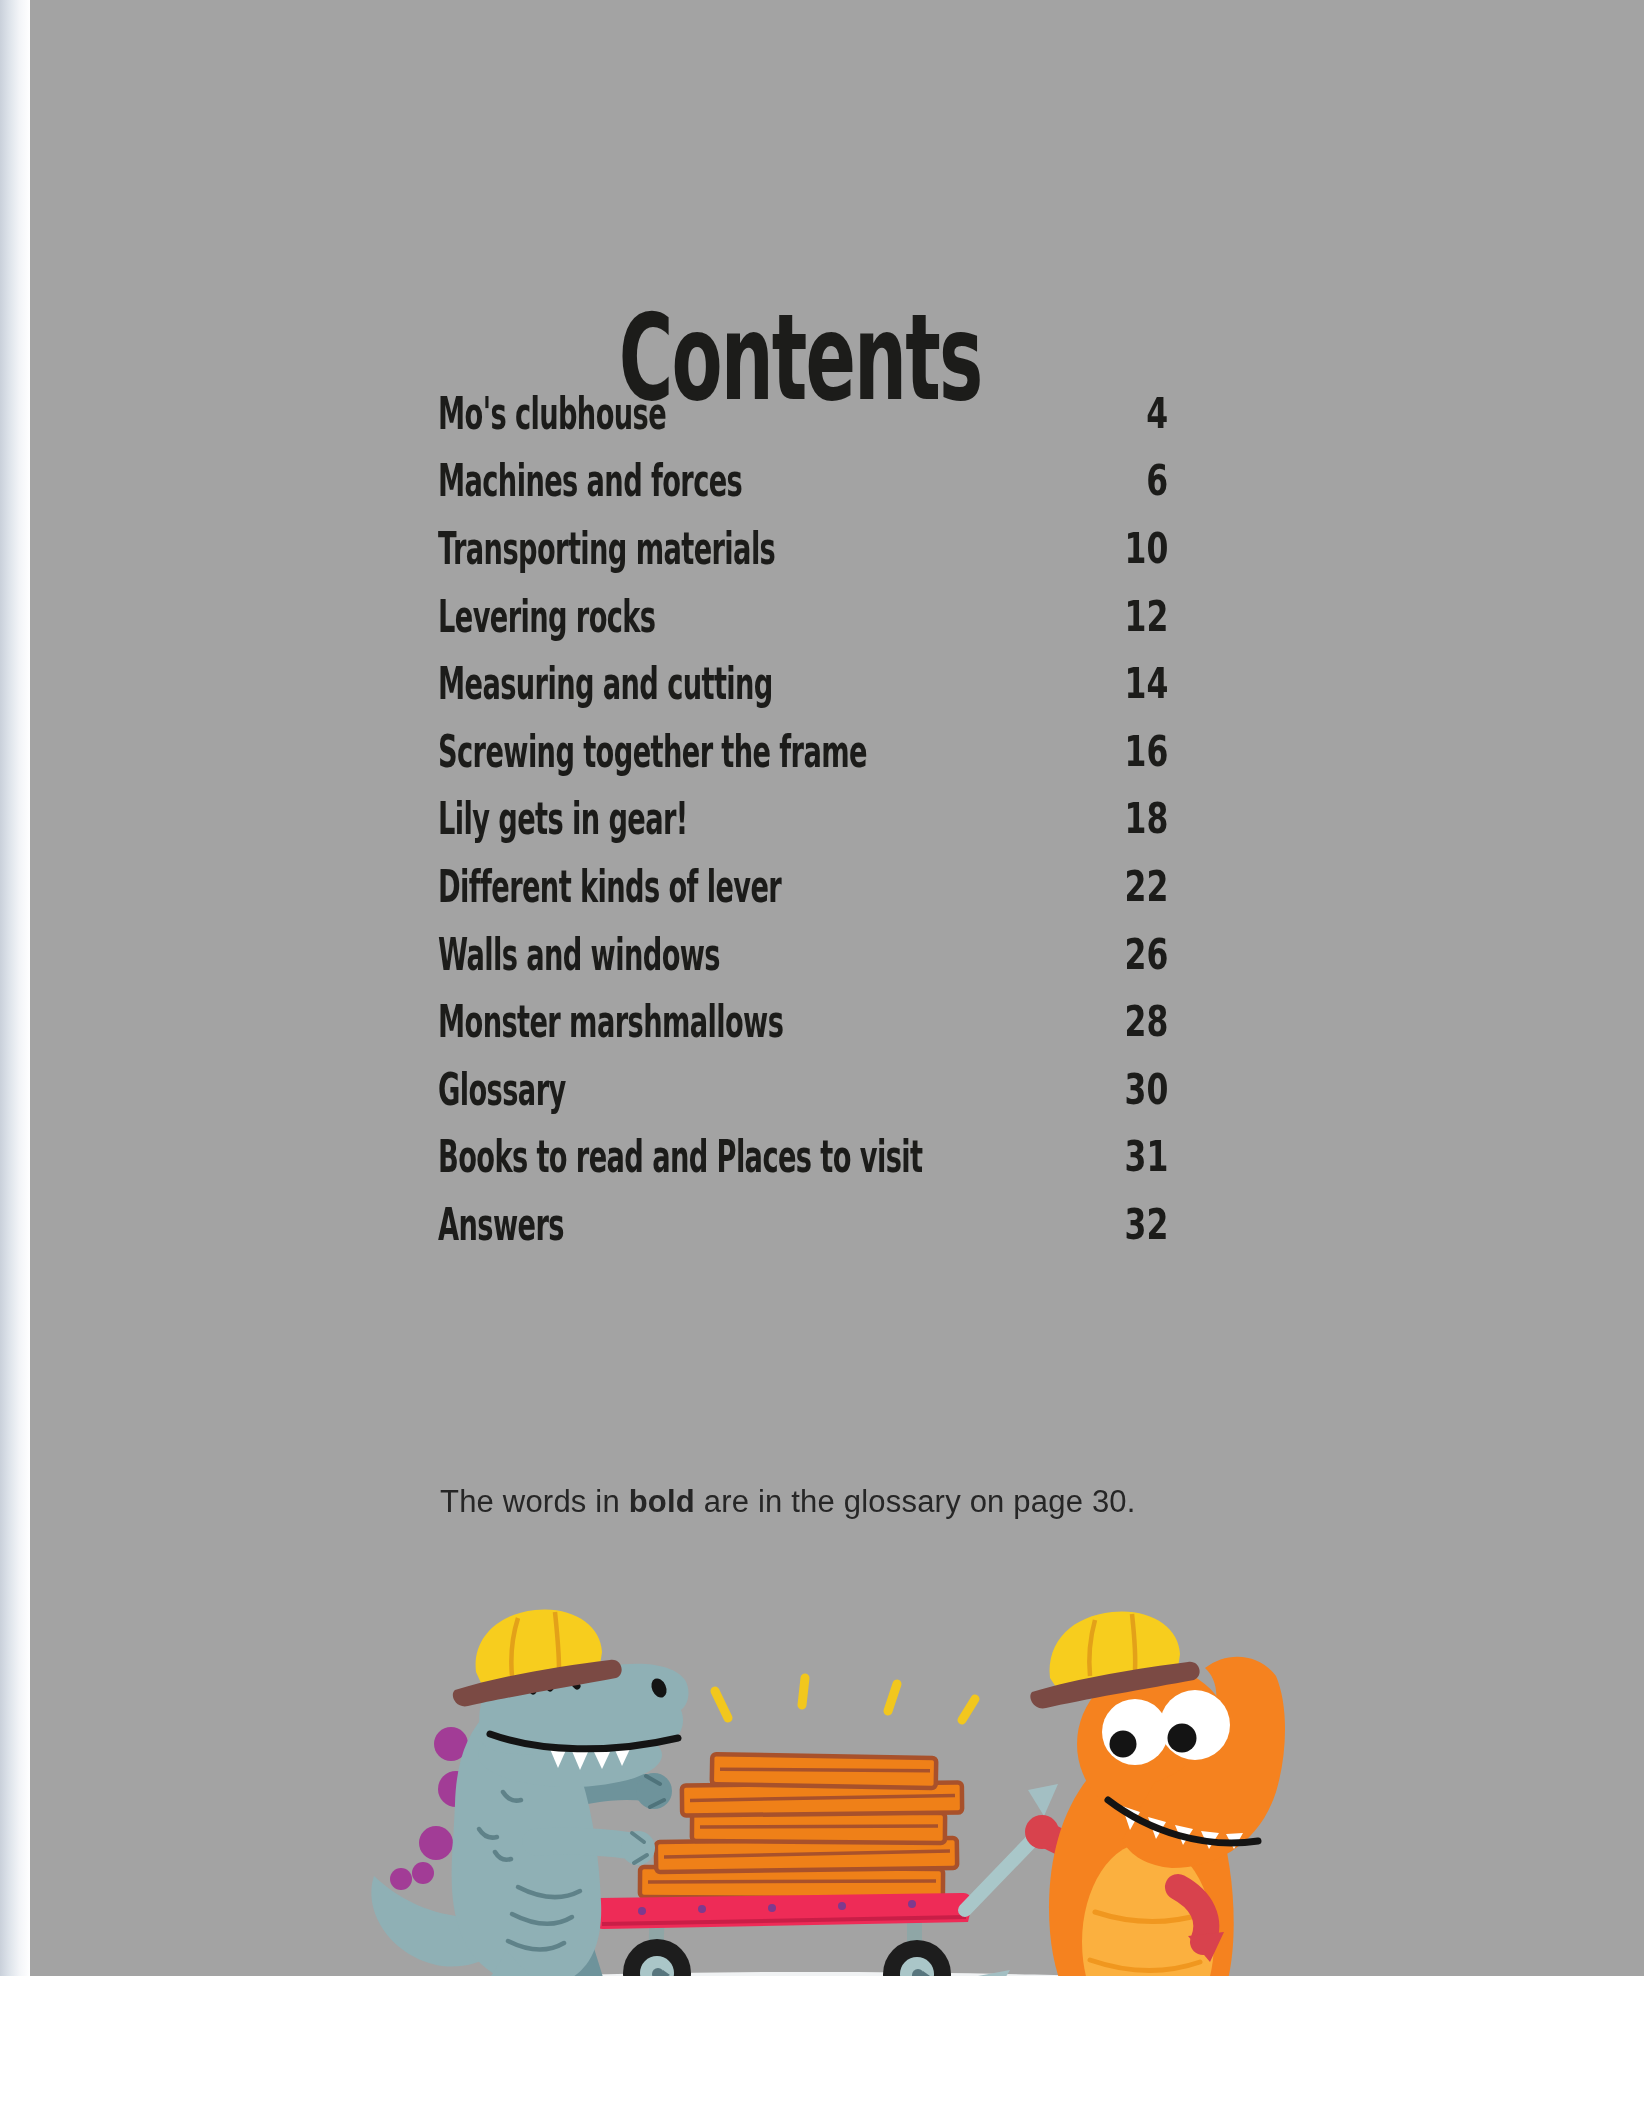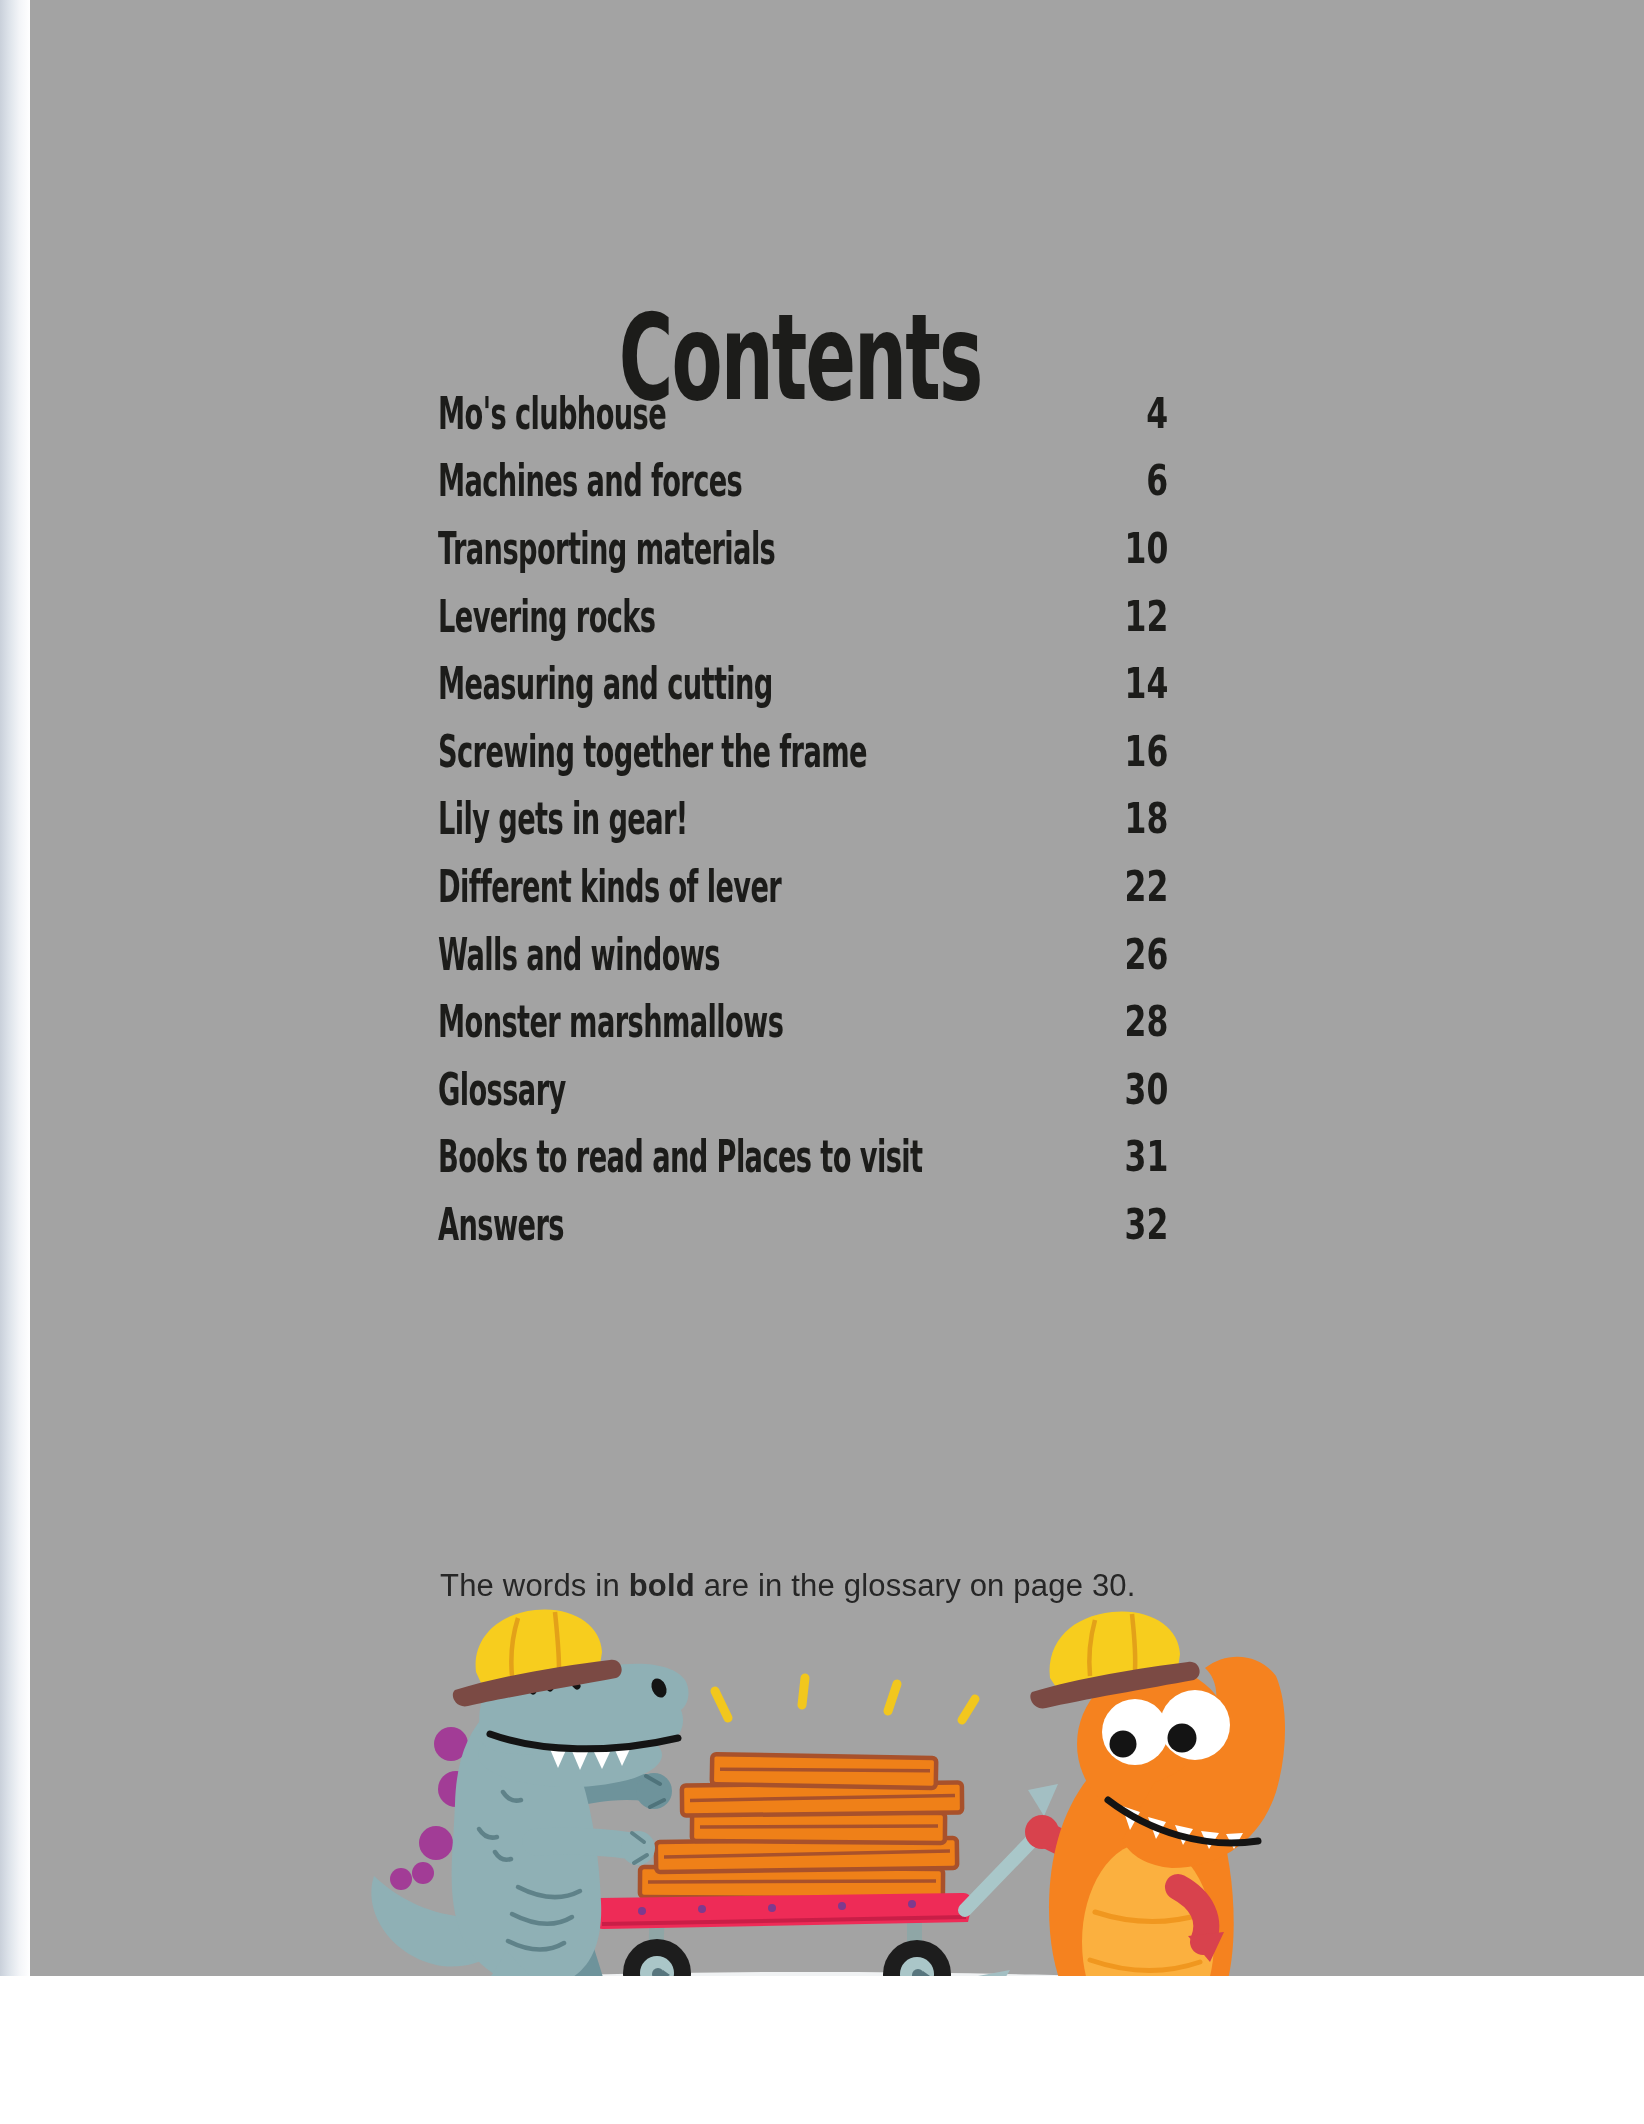--- a/index.html
+++ b/index.html
@@ -38,21 +38,21 @@
     font-size:44px;font-weight:700;letter-spacing:-1px;
     white-space:nowrap;
   }
   .toc-page{
     position:absolute;right:0;top:50%;
     transform:translateY(-50%) scaleX(0.75);
     transform-origin:right center;
     font-size:42px;font-weight:700;
   }
   .glossary-note{
-    position:absolute;left:440px;top:1537px;
+    position:absolute;left:440px;top:1453px;
     font-family:"Liberation Sans", sans-serif;
     font-size:31px;color:#262626;letter-spacing:0.2px;
     white-space:nowrap;
   }
   .illustration{
     position:absolute;left:250px;top:1592px;
     width:1100px;height:520px;
   }
   .speck{
     position:absolute;left:308px;top:2114px;width:5px;height:5px;

